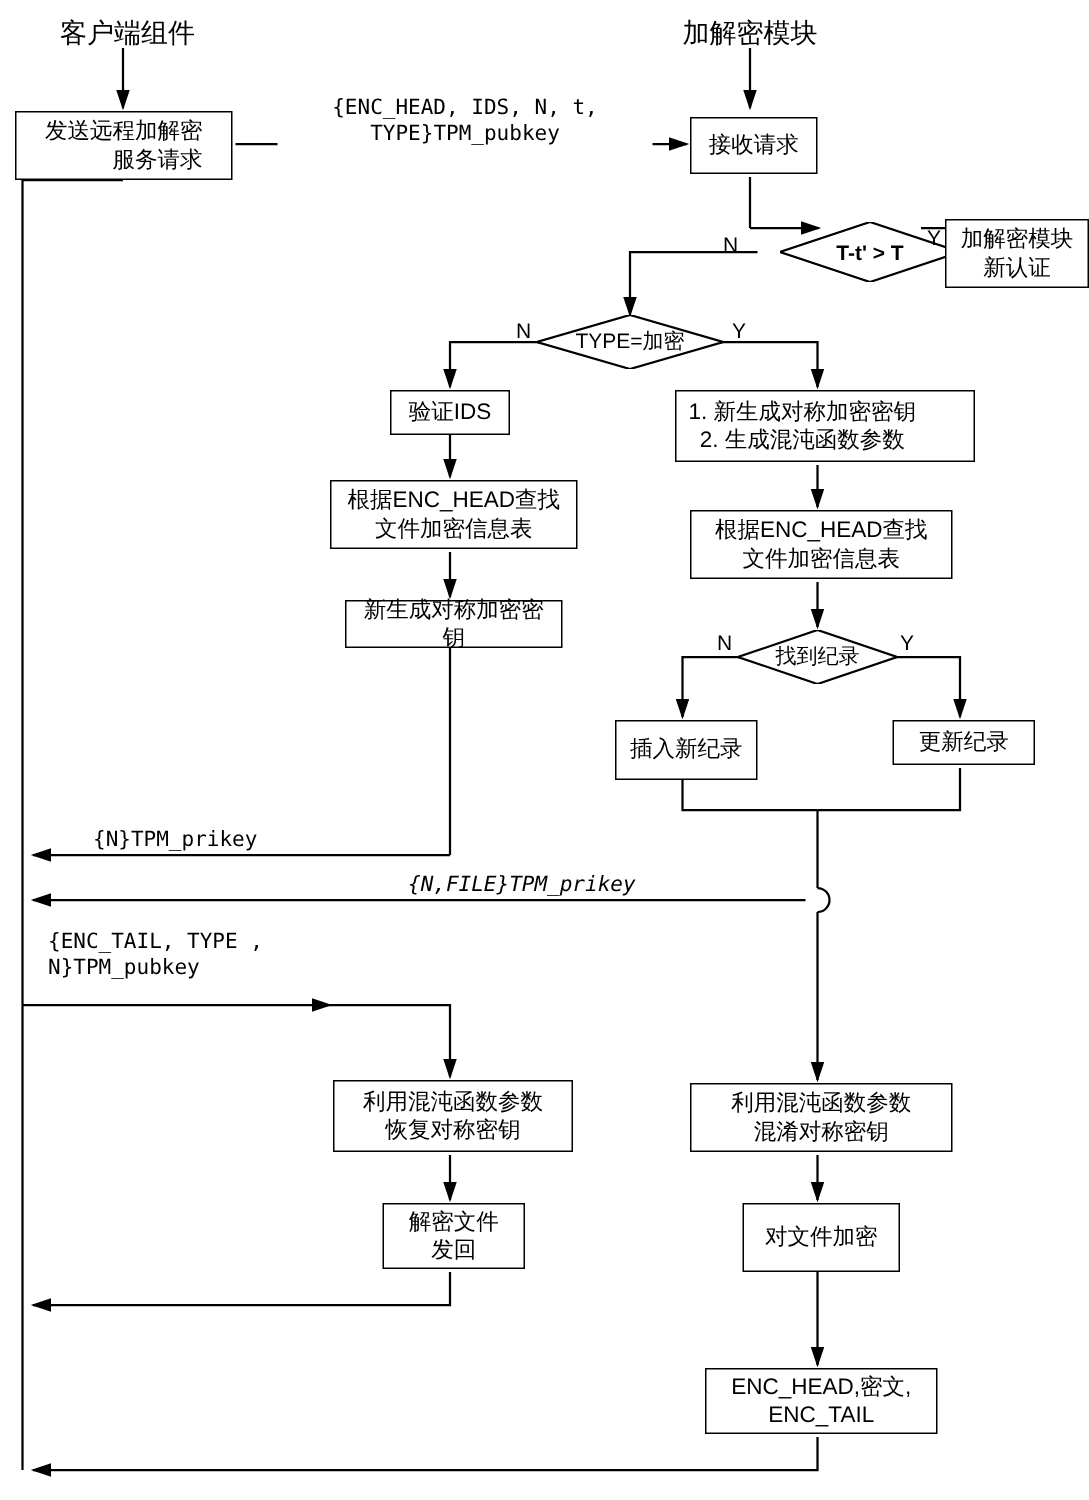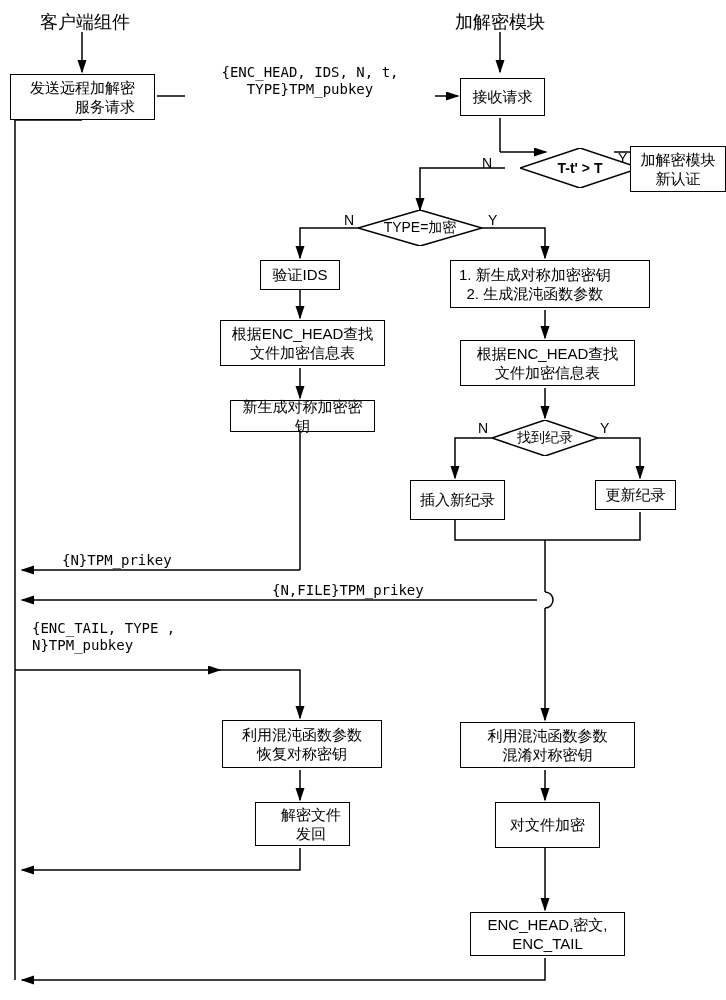--- a/index.html
+++ b/index.html
@@ -174,39 +174,39 @@
     </svg>
   <div class="dtext">找到纪录</div>
 </div>
 <div class="lblplain" style="left:478px; top:420px;">N</div>
 <div class="lblplain" style="left:600px; top:420px;">Y</div>
 
 <div class="box" style="left:410px; top:480px; width:95px; height:40px;">
     <span>插入新纪录</span>
   </div>
 
-<div class="box" style="left:595px; top:480px; width:81px; height:30px;">
+<div class="box" style="left:595px; top:480px; width:95px; height:30px;">
     <span>更新纪录</span>
   </div>
 
 <div class="box" style="left:222px; top:720px; width:160px; height:48px;">
     <span style="white-space:pre-line;">利用混沌函数参数
 恢复对称密钥</span>
   </div>
 
 <svg class="wires">
   <defs>
       <marker id="a3" markerWidth="10" markerHeight="10" refX="8" refY="3" orient="auto">
         <path d="M0,0 L9,3 L0,6 Z" fill="#000"></path>
       </marker>
     </defs>
   <path d="M220,670 L300,670 L300,718" fill="none" stroke="#000" stroke-width="1.5" marker-end="url(#a3)"></path>
 </svg>
 
-<div class="box" style="left:255px; top:802px; width:95px; height:44px;justify-content:flex-end;">
+<div class="box" style="left:255px; top:802px; width:95px; height:44px;">
     <span style="white-space:pre-line;">解密文件
 发回</span>
   </div>
 
 <div class="box" style="left:460px; top:722px; width:175px; height:46px;">
     <span style="white-space:pre-line;">利用混沌函数参数
 混淆对称密钥</span>
   </div>
 
 <div class="box" style="left:495px; top:802px; width:105px; height:46px;">
@@ -214,15 +214,15 @@
   </div>
 
 <div class="box" style="left:470px; top:912px; width:155px; height:44px;">
     <span style="white-space:pre-line;">ENC_HEAD,密文,
 ENC_TAIL</span>
   </div>
 
 <div class="lbl" style="left:185px; top:64px; width:250px; font-family:monospace;">{ENC_HEAD, IDS, N, t,
 TYPE}TPM_pubkey</div>
 <div class="lbl" style="left:60px; top:552px; font-family:monospace;">{N}TPM_prikey</div>
-<div class="lbl" style="left:270px; top:582px; font-family:monospace;">{N,FILE}TPM_prikey</div>
+<div class="lbl" style="left:270px; top:582px; font-family:monospace;font-style:italic;">{N,FILE}TPM_prikey</div>
 <div class="lbl" style="left:30px; top:620px; width:170px; font-family:monospace; text-align:left;">{ENC_TAIL, TYPE
  , N}TPM_pubkey</div>
 
 </body></html>

